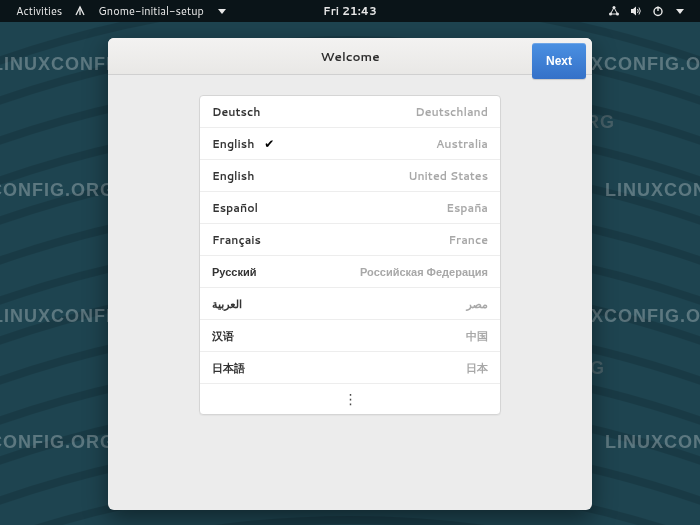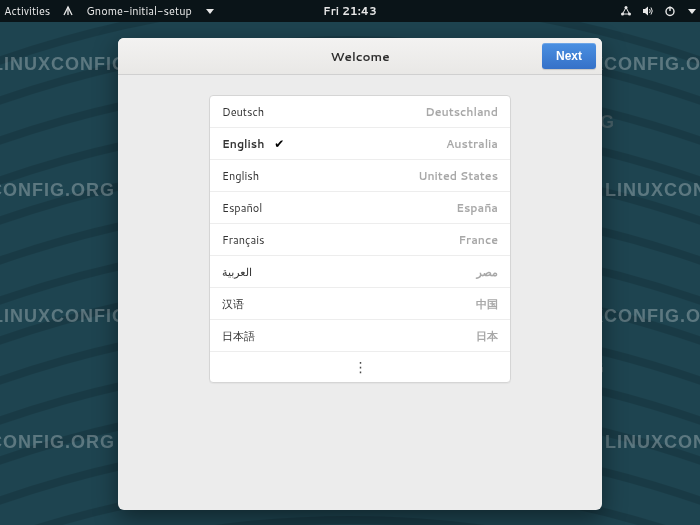--- a/index.html
+++ b/index.html
@@ -38,21 +38,21 @@
   
   .top-panel {
     position: absolute;
     top: 0; left: 0; right: 0;
     height: 22px;
     background: #0a1418;
     color: #e8e8e8;
     display: flex;
     align-items: center;
     font-size: 11px;
-    padding: 0 4px;
+    padding: 0 16px;
     z-index: 10;
   }
   .top-panel .left {
     display: flex;
     align-items: center;
     gap: 12px;
   }
   .top-panel .app-ind {
     display: flex;
     align-items: center;
@@ -74,21 +74,21 @@
   .tri-down {
     width: 0; height: 0;
     border-left: 4px solid transparent;
     border-right: 4px solid transparent;
     border-top: 5px solid #e8e8e8;
     margin-left: 2px;
   }
   
   .dialog {
     position: absolute;
-    left: 118px;
+    left: 108px;
     top: 38px;
     width: 484px;
     height: 472px;
     background: #ececec;
     border-radius: 6px;
     box-shadow: 0 8px 24px rgba(0,0,0,0.45);
     overflow: hidden;
     z-index: 5;
     display: flex;
     flex-direction: column;
@@ -104,21 +104,21 @@
   }
   .headerbar .title {
     font-size: 12px;
     font-weight: 700;
     color: #2e2e2e;
   }
   .next-btn {
     position: absolute;
     right: 6px;
     top: 5px;
-    height: 26px;
+    height: 36px;
     padding: 0 14px;
     background: linear-gradient(#4a90e2, #3571c8);
     color: #fff;
     font-size: 12px;
     font-weight: 600;
     border: none;
     border-radius: 3px;
     display: flex;
     align-items: center;
     box-shadow: inset 0 1px 0 rgba(255,255,255,0.2), 0 1px 1px rgba(0,0,0,0.15);
@@ -148,21 +148,21 @@
     height: 31px;
     display: flex;
     align-items: center;
     padding: 0 12px;
     border-bottom: 1px solid #ededed;
     font-size: 11px;
     color: #333;
     cursor: pointer;
   }
   .lang-row:last-of-type { border-bottom: none; }
-  .lang-row .name { font-weight: 400; }
+  .lang-row .name { font-weight: 700; }
   .lang-row.selected .name { font-weight: 700; }
   .lang-row .check {
     margin-left: 10px;
     font-size: 12px;
     color: #000;
   }
   .lang-row .region {
     margin-left: auto;
     color: #a8a8a8;
     font-size: 11px;
@@ -284,20 +284,24 @@
         </div>
         <div class="lang-row">
           <span class="name">Español</span>
           <span class="region">España</span>
         </div>
         <div class="lang-row">
           <span class="name">Français</span>
           <span class="region">France</span>
         </div>
         <div class="lang-row">
+          <span class="name">Русский</span>
+          <span class="region">Российская Федерация</span>
+        </div>
+        <div class="lang-row">
           <span class="name">العربية</span>
           <span class="region">مصر</span>
         </div>
         <div class="lang-row">
           <span class="name">汉语</span>
           <span class="region">中国</span>
         </div>
         <div class="lang-row">
           <span class="name">日本語</span>
           <span class="region">日本</span>

